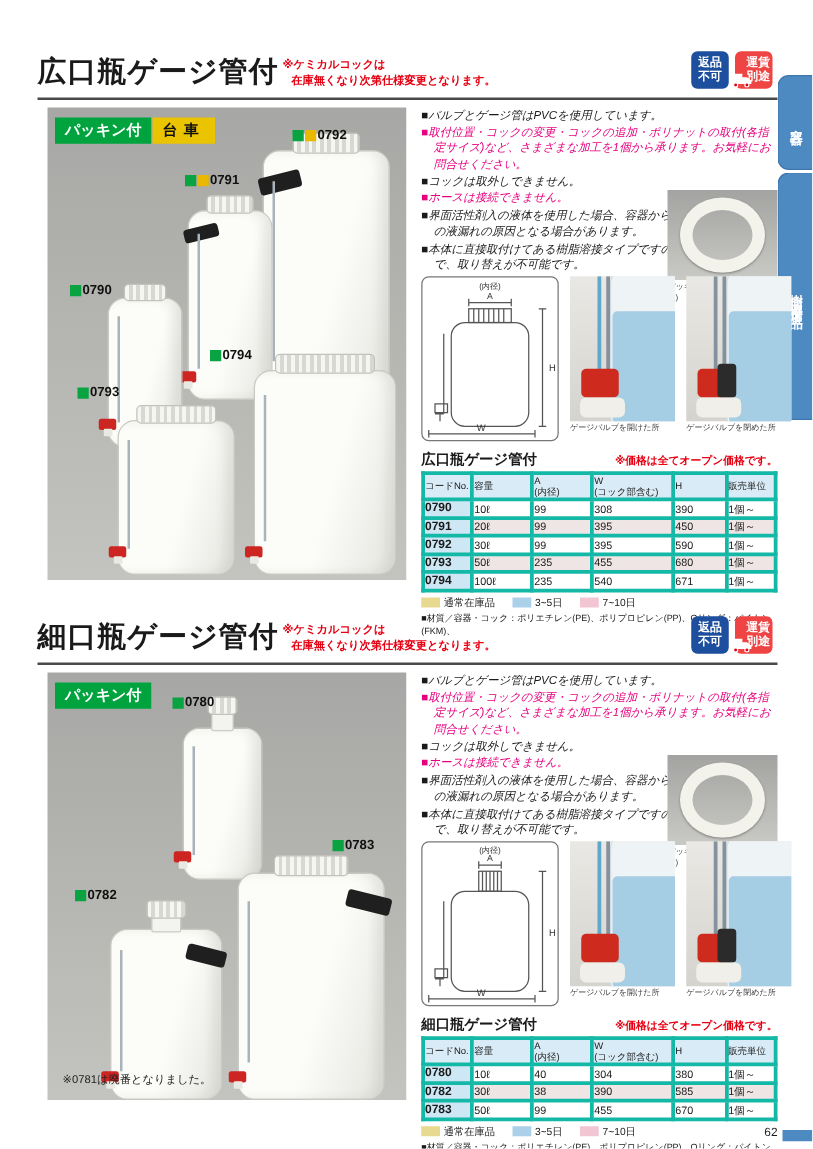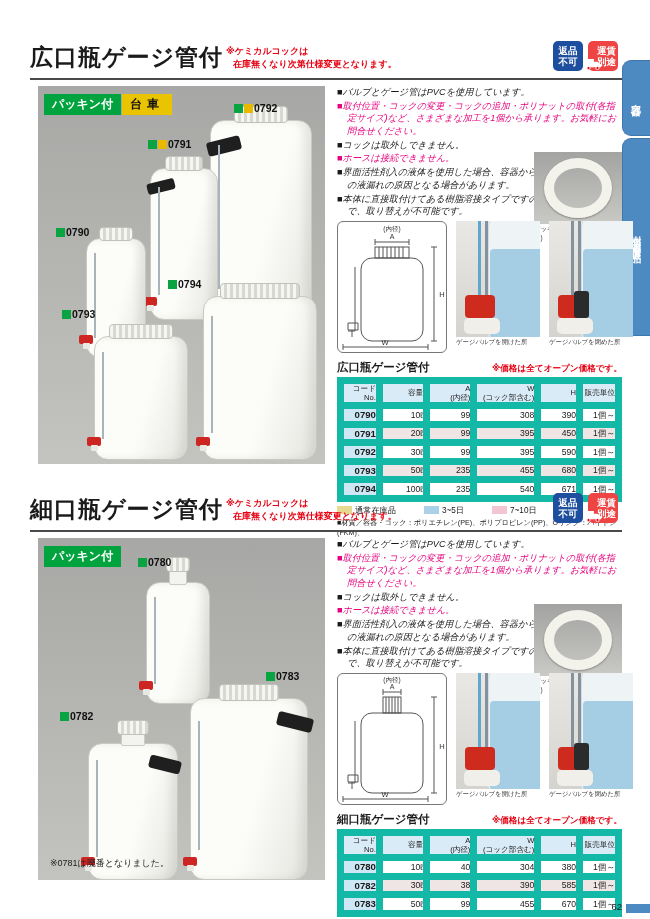--- a/index.html
+++ b/index.html
@@ -81,28 +81,28 @@
   .open .vp-t1{background:#5fa8cc;}
   .vp-valve{position:absolute;left:9px;top:74px;width:30px;height:23px;background:#cf2a1e;border-radius:4px;}
   .vp-dark{position:absolute;left:25px;top:70px;width:15px;height:27px;background:#2b2b2b;border-radius:3px;}
   .vp-base{position:absolute;left:8px;top:97px;width:36px;height:16px;background:#f0efe9;border-radius:5px;}
 
   
   .tbl-head{display:flex;justify-content:space-between;align-items:baseline;margin-top:7px;}
   .tbl-title{font-size:11.5px;font-weight:bold;}
   .tbl-note{font-size:8.6px;color:#e60012;font-weight:bold;}
   table.spec{border-collapse:collapse;width:100%;margin-top:2px;table-layout:fixed;}
-  .spec th,.spec td{border:7px solid #14b8a6;text-align:right;padding:0 0;line-height:1.2;}
+  .spec th,.spec td{border:3px solid #14b8a6;text-align:left;padding:0 0;line-height:1.2;}
   .spec th{background:#d9ebf6;font-weight:normal;font-size:7.6px;white-space:pre-line;}
   .spec td{font-size:8.6px;background:#fff;}
   .spec td.code{background:#cde7f5;font-weight:bold;font-size:9.6px;}
   .spec tbody tr:nth-child(even) td:not(.code){background:#efe5e5;}
   .c1{width:14%;} .c2{width:17%;} .c3{width:17%;} .c4{width:23%;} .c5{width:15%;} .c6{width:14%;}
 
-  .legend{display:flex;gap:28px;margin-top:3px;font-size:8.2px;align-items:center;}
+  .legend{display:flex;gap:14px;margin-top:3px;font-size:8.2px;align-items:center;}
   .legend .item{display:flex;align-items:center;gap:3px;}
   .legend .lsq{width:15px;height:8px;display:inline-block;}
   .mat-note{font-size:7.2px;line-height:1.45;margin-top:2px;}
   .mat-note .line2{display:flex;gap:8px;padding-left:7px;}
   .tol{font-size:6.3px;color:#444;align-self:flex-end;}
   .extra-note{font-size:10.5px;margin-top:5px;letter-spacing:.5px;}
 
   
   .page-num{position:absolute;right:28px;bottom:7px;font-size:9.5px;}
   .page-bar{position:absolute;right:0;bottom:6px;width:24px;height:9px;background:#4e8ac2;}

